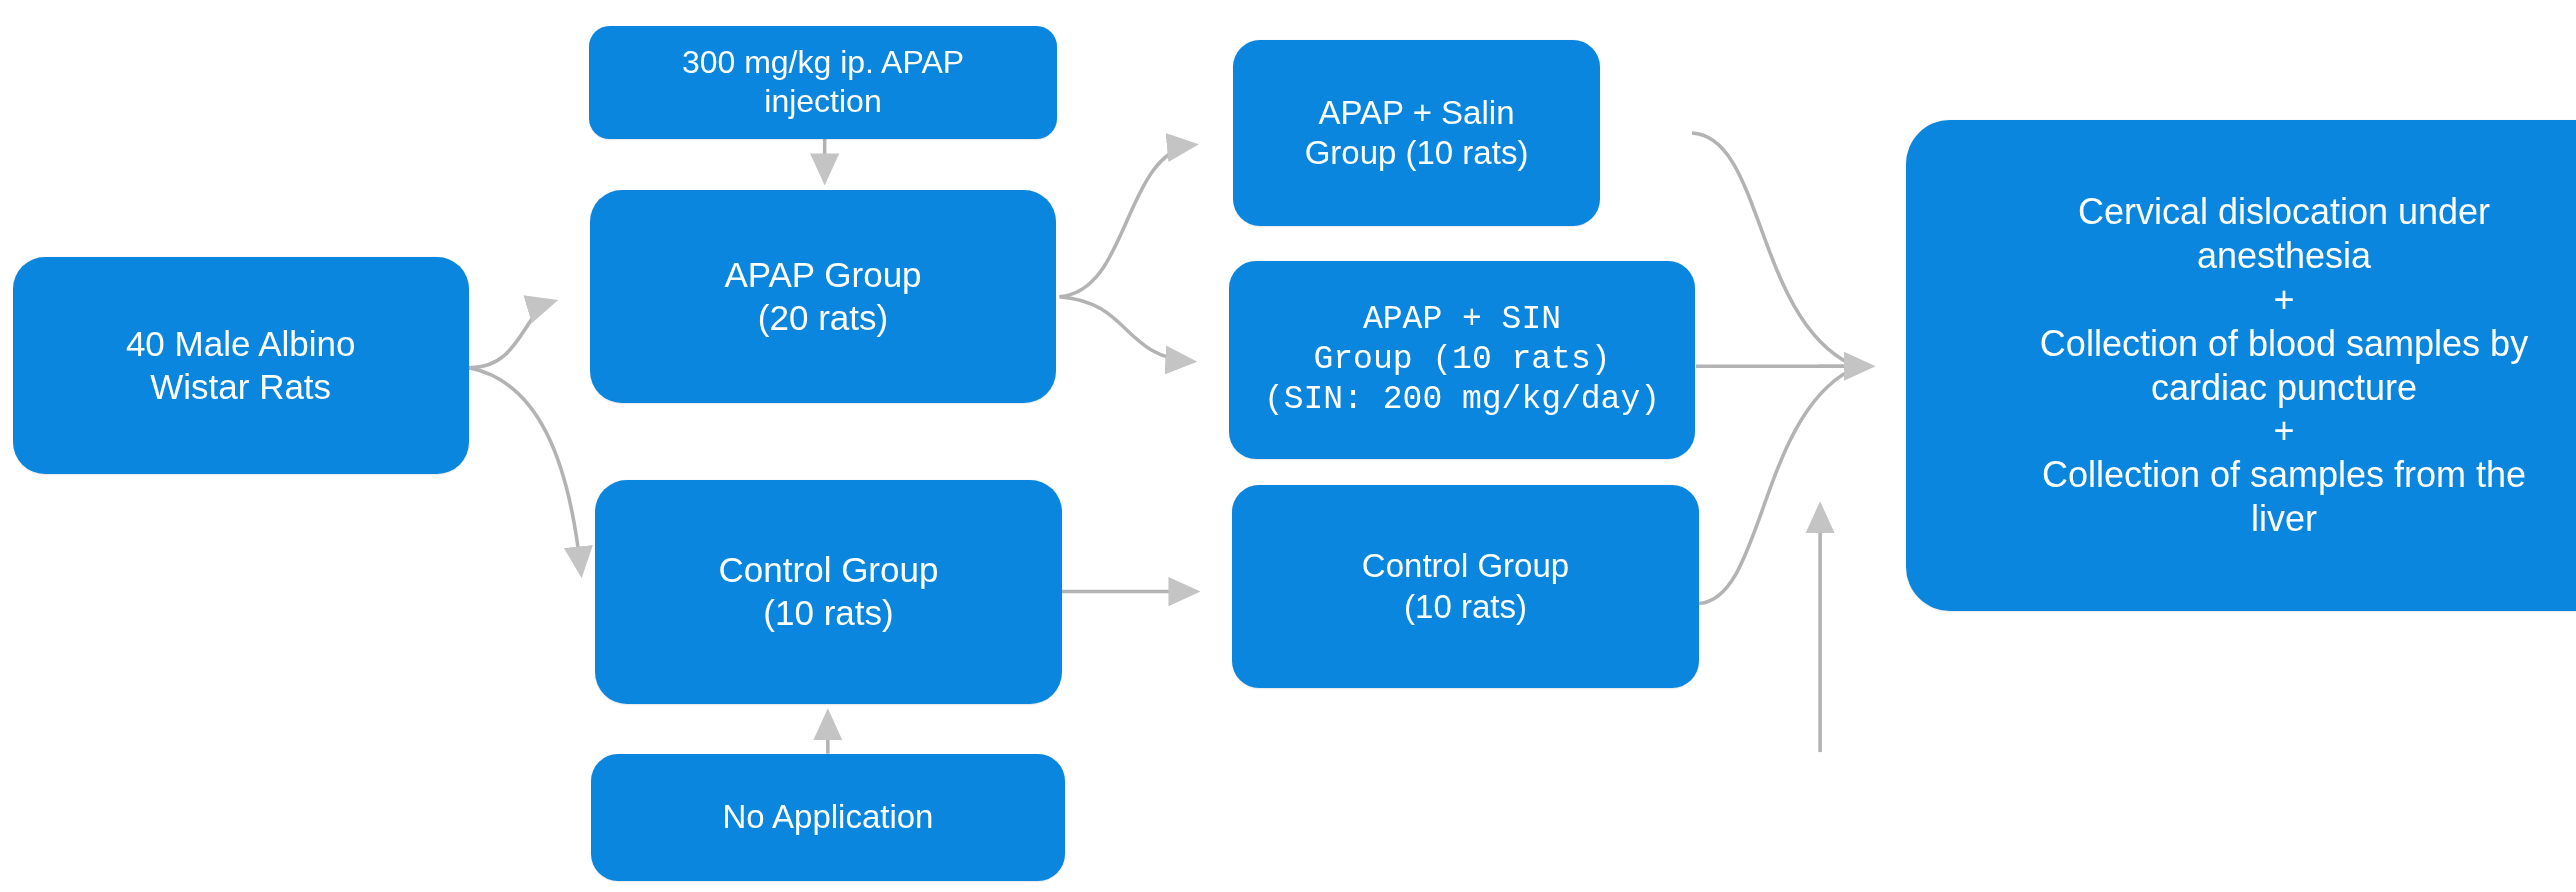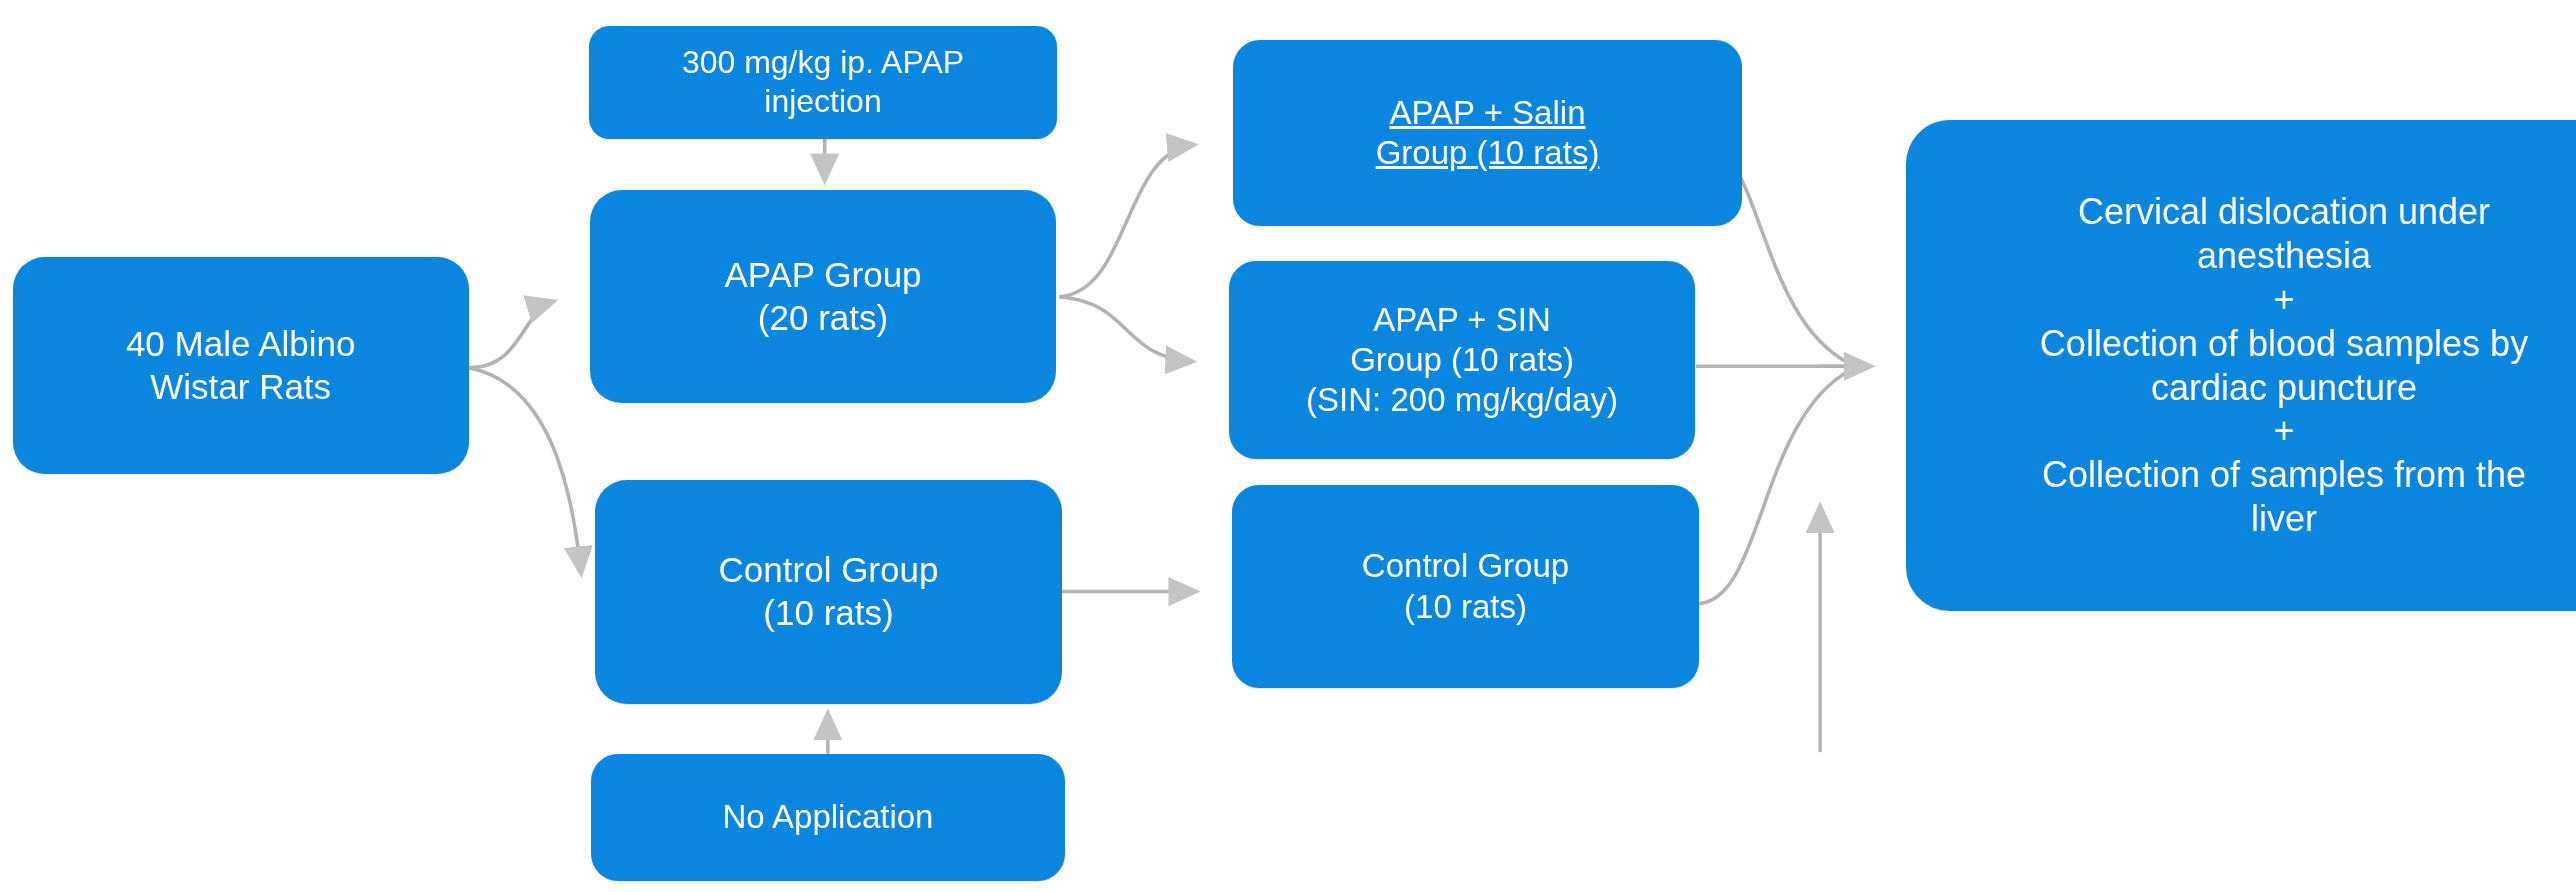--- a/index.html
+++ b/index.html
@@ -44,22 +44,22 @@
     white-space: pre-line;
     width: 100%;
   }
 
   
   #node-source      { left:12.7px;   top:257px;  width:456px;  height:217px; font-size:35px; border-radius:32px; }
   #node-apap-dose   { left:589px;  top:9.5px;   width:468px;  height:113px; font-size:32px; border-radius:20.6px;margin-top:16px; }
   #node-apap-group  { left:590px;  top:190px;  width:466px;  height:213px; font-size:35px; border-radius:32px; }
   #node-control-1   { left:595px;  top:480px;  width:467px;  height:224px; font-size:35px; border-radius:32px; }
   #node-no-app      { left:591px;  top:754px;  width:474px;  height:127px; font-size:33px; border-radius:27px; }
-  #node-apap-salin  { left:1233px; top:40px;   width:509px;  height:186px; font-size:33px; border-radius:27px;text-decoration:underline; }
-  #node-apap-sin    { left:1229px; top:261px;  width:466px;  height:198px; font-size:33px; border-radius:27px; }
+  #node-apap-salin  { left:1233px; top:40px;   width:367px;  height:186px; font-size:33px; border-radius:27px; }
+  #node-apap-sin    { left:1229px; top:261px;  width:466px;  height:198px; font-size:33px; border-radius:27px;font-family:Liberation Mono, monospace; }
   #node-control-2   { left:1232px; top:485px;  width:467px;  height:203px; font-size:33px; border-radius:27px; }
   #node-treatment   { left:1599px; top:752px;  width:494px;  height:96px; font-size:33px; border-radius:48px; }
   #node-endpoint    { left:1906px; top:120px;  width:756px;  height:491px; font-size:36px; border-radius:44px; padding:8px 24px; }
 </style>
 </head>
 <body>
 
 <div id="canvas">
 
   <svg class="connectors" viewBox="0 0 3258 1129">

